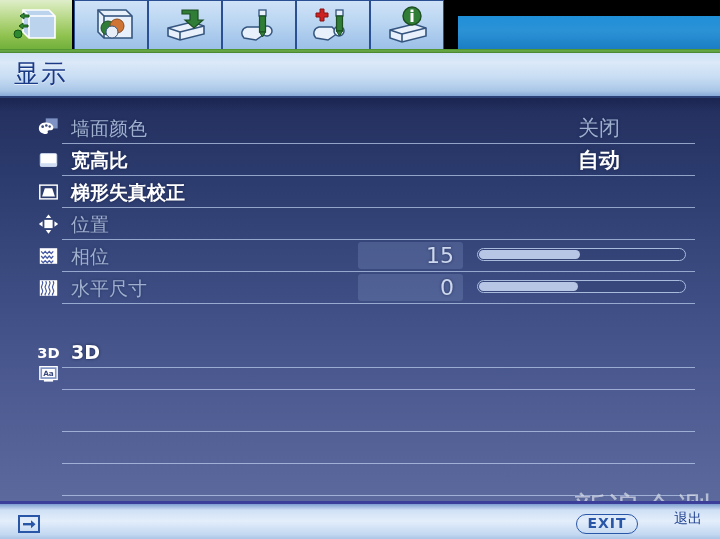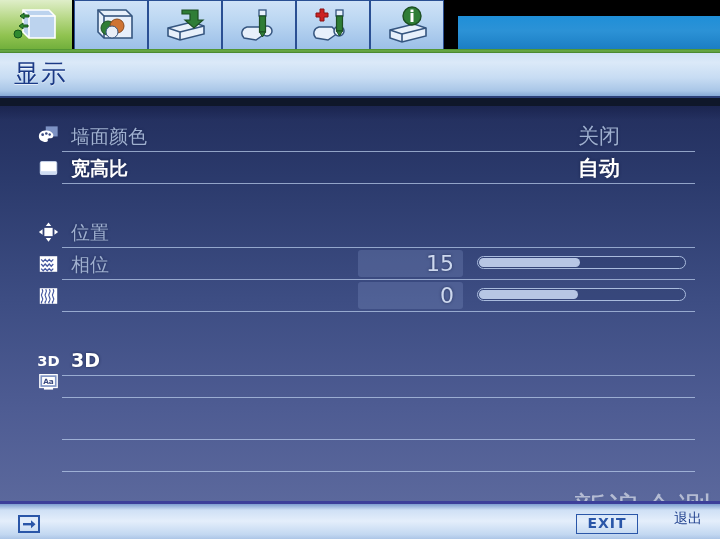--- a/index.html
+++ b/index.html
@@ -48,21 +48,20 @@
   #titlebar .ttl{
     position:absolute;left:14px;top:4px;
     font-size:25px;color:#1b3a86;letter-spacing:2px;
     text-shadow:0 1px 0 rgba(255,255,255,.6);
   }
 
   
   #panel{
     position:absolute;left:0;top:98px;width:720px;height:403px;
     background:linear-gradient(180deg,#232f5e 0%,#2b3a6c 18%,#3d4d83 48%,#4e5c93 75%,#5c699d 100%);
-    margin-top:8px;
   }
   #panel .topshade{
     position:absolute;left:0;top:0;width:720px;height:14px;
     background:linear-gradient(180deg,#1b2550 0%,rgba(27,37,80,0) 100%);
   }
   .row{
     position:absolute;left:0;width:720px;height:32px;
   }
   .row .sep{
     position:absolute;left:62px;right:25px;bottom:0;height:1px;
@@ -113,21 +112,21 @@
   }
   #bottombar .ent{
     position:absolute;left:18px;top:11px;width:22px;height:18px;
   }
   #bottombar .btxt{
     position:absolute;left:48px;top:6px;font-size:18px;color:#1e3f8d;
   }
   #bottombar .exit{
     position:absolute;right:82px;top:10px;
     width:62px;height:20px;box-sizing:border-box;
-    border:1.5px solid #2a56a8;border-radius:0;
+    border:1.5px solid #2a56a8;border-radius:10px;
     font-size:14px;font-weight:bold;color:#2a56a8;
     text-align:center;line-height:17px;letter-spacing:1px;
   }
   #bottombar .exitlabel{
     position:absolute;right:18px;top:6px;font-size:14px;color:#1e3f8d;
   }
 
   
   #watermark{
     position:absolute;right:8px;top:487px;
@@ -251,20 +250,29 @@
     <div class="row" style="top:46px;">
       <svg class="icon" viewBox="0 0 24 24">
         <rect x="3" y="5" width="18" height="14" rx="1.5" fill="#ffffff" stroke="#c8d6ef" stroke-width="1"></rect>
         <rect x="3" y="15.5" width="18" height="3.5" fill="#cfdcf1"></rect>
       </svg>
       <div class="label on">宽高比</div>
       <div class="value on">自动</div>
       <div class="sep"></div>
     </div>
 
+    <div class="row" style="top:78px;">
+      <svg class="icon" viewBox="0 0 24 24">
+        <rect x="2.5" y="4.5" width="19" height="15" fill="none" stroke="#ffffff" stroke-width="1.6"></rect>
+        <path d="M8 8 L16 8 L19 17 L5 17 Z" fill="#ffffff"></path>
+      </svg>
+      <div class="label on">梯形失真校正</div>
+      <div class="value on"></div>
+      <div class="sep"></div>
+    </div>
 
     <div class="row" style="top:110px;">
       <svg class="icon" viewBox="0 0 24 24">
         <rect x="7.5" y="7.5" width="9" height="9" fill="#ffffff"></rect>
         <path d="M12 1.5 L15 5.5 L9 5.5 Z" fill="#ffffff"></path>
         <path d="M12 22.5 L15 18.5 L9 18.5 Z" fill="#ffffff"></path>
         <path d="M1.5 12 L5.5 9 L5.5 15 Z" fill="#ffffff"></path>
         <path d="M22.5 12 L18.5 9 L18.5 15 Z" fill="#ffffff"></path>
       </svg>
       <div class="label off">位置</div>
@@ -293,20 +301,21 @@
     <div class="row" style="top:174px;">
       <svg class="icon" viewBox="0 0 24 24">
         <rect x="2.5" y="3.5" width="19" height="17" fill="#ffffff"></rect>
         <g stroke="#4558a0" stroke-width="1.3" fill="none">
           <path d="M5 4.5 q1.6 2.2 0 4.4 q-1.6 2.2 0 4.4 q1.6 2.2 0 4.4 q-1.6 1.5 0 2.3"></path>
           <path d="M9 4.5 q1.6 2.2 0 4.4 q-1.6 2.2 0 4.4 q1.6 2.2 0 4.4 q-1.6 1.5 0 2.3"></path>
           <path d="M13 4.5 q1.6 2.2 0 4.4 q-1.6 2.2 0 4.4 q1.6 2.2 0 4.4 q-1.6 1.5 0 2.3"></path>
           <path d="M17 4.5 q1.6 2.2 0 4.4 q-1.6 2.2 0 4.4 q1.6 2.2 0 4.4 q-1.6 1.5 0 2.3"></path>
         </g>
       </svg>
+      <div class="label off">水平尺寸</div>
       <div class="numbox"></div>
       <div class="numval">0</div>
       <div class="slider">
         <div class="fill" style="width:48%"></div>
       </div>
       <div class="sep"></div>
     </div>
 
 
     <div class="row" style="top:238px;">

